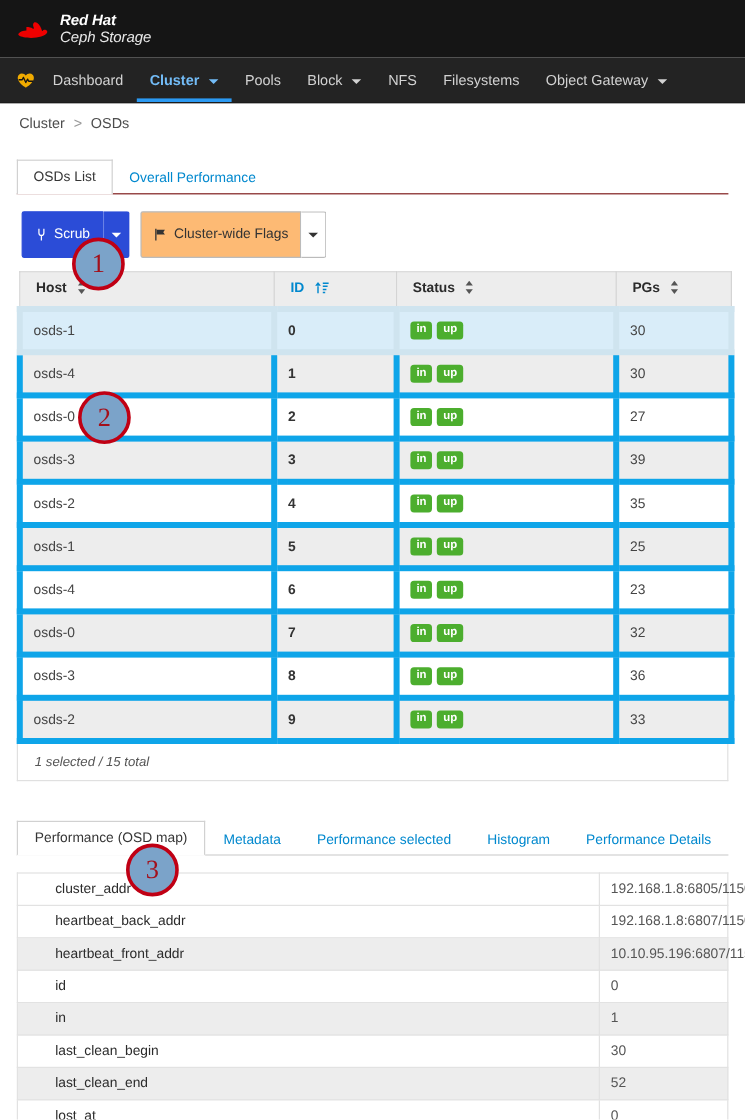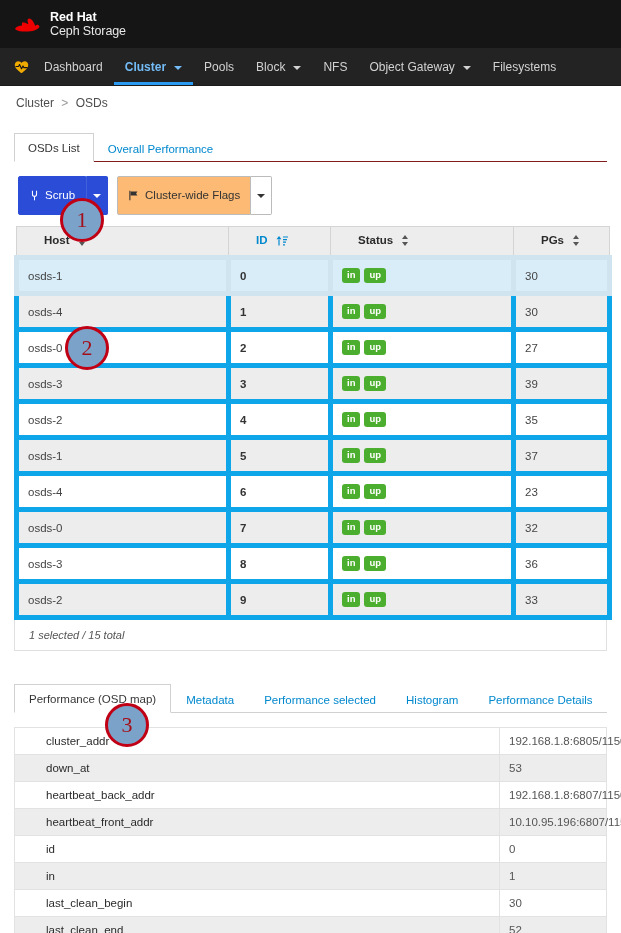--- a/index.html
+++ b/index.html
@@ -15,21 +15,21 @@
   
   .brandbar {
     height: 48px;
     background: #151515;
     display: flex;
     align-items: center;
     padding-left: 13px;
   }
   .logo-wrap { display: flex; align-items: center; gap: 7px; }
   .rh-hat { width: 30px; height: 22px; display: block; }
-  .brand-text { line-height: 1.12; }
+  .brand-text { line-height: 1.12; font-style: italic; }
   .brand-line1 {
     color: #ffffff; font-size: 12.5px; font-weight: bold; letter-spacing: -0.1px;
   }
   .brand-line2 {
     color: #e8e8e8; font-size: 12.5px; font-weight: normal; letter-spacing: -0.1px;
   }
 
   
   .navbar {
     height: 38px;
@@ -149,21 +149,21 @@
 
   
   table.grid {
     width: 593px; border-collapse: collapse; table-layout: fixed;
     font-size: 11.5px;
   }
   table.grid th {
     background: #ededed;
     border: 1px solid #d4d4d4;
     text-align: left;
-    padding: 7px 27px;
+    padding: 7px 13px;
     font-size: 11.5px;
     font-weight: bold;
     color: #2b2b2b;
     height: 29px;
     cursor: pointer;
     white-space: nowrap;
   }
   table.grid th.sorted { color: #0088ce; }
   table.grid td {
     border: 5px solid #0ea5e9;
@@ -280,25 +280,25 @@
     <span>Pools</span>
   </div>
   <div class="navitem">
     <span>Block</span>
     <span class="caret"></span>
   </div>
   <div class="navitem">
     <span>NFS</span>
   </div>
   <div class="navitem">
+    <span>Filesystems</span>
+  </div>
+  <div class="navitem">
     <span>Object Gateway</span>
     <span class="caret"></span>
-  </div>
-  <div class="navitem">
-    <span>Filesystems</span>
   </div>
 </div>
 
 <div class="page">
 
   <div class="breadcrumb">
     <a href="#">Cluster</a>
     <span class="sep">&gt;</span>
     <span>OSDs</span>
   </div>
@@ -420,21 +420,21 @@
         <tr class="row-odd">
           <td>osds-2</td>
           <td class="idcell">4</td>
           <td><span class="badge">in</span><span class="badge">up</span></td>
           <td>35</td>
         </tr>
         <tr class="row-even">
           <td>osds-1</td>
           <td class="idcell">5</td>
           <td><span class="badge">in</span><span class="badge">up</span></td>
-          <td>37</td>
+          <td>25</td>
         </tr>
         <tr class="row-odd">
           <td>osds-4</td>
           <td class="idcell">6</td>
           <td><span class="badge">in</span><span class="badge">up</span></td>
           <td>23</td>
         </tr>
         <tr class="row-even">
           <td>osds-0</td>
           <td class="idcell">7</td>
@@ -474,24 +474,20 @@
       <span>Performance Details</span>
     </div>
   </div>
 
   <table class="attrs">
     <tbody>
         <tr class="a-odd">
           <td class="k">cluster_addr</td>
           <td class="v">192.168.1.8:6805/1150</td>
         </tr>
-        <tr class="a-even">
-          <td class="k">down_at</td>
-          <td class="v">53</td>
-        </tr>
         <tr class="a-odd">
           <td class="k">heartbeat_back_addr</td>
           <td class="v">192.168.1.8:6807/1150</td>
         </tr>
         <tr class="a-even">
           <td class="k">heartbeat_front_addr</td>
           <td class="v">10.10.95.196:6807/1150</td>
         </tr>
         <tr class="a-odd">
           <td class="k">id</td>

